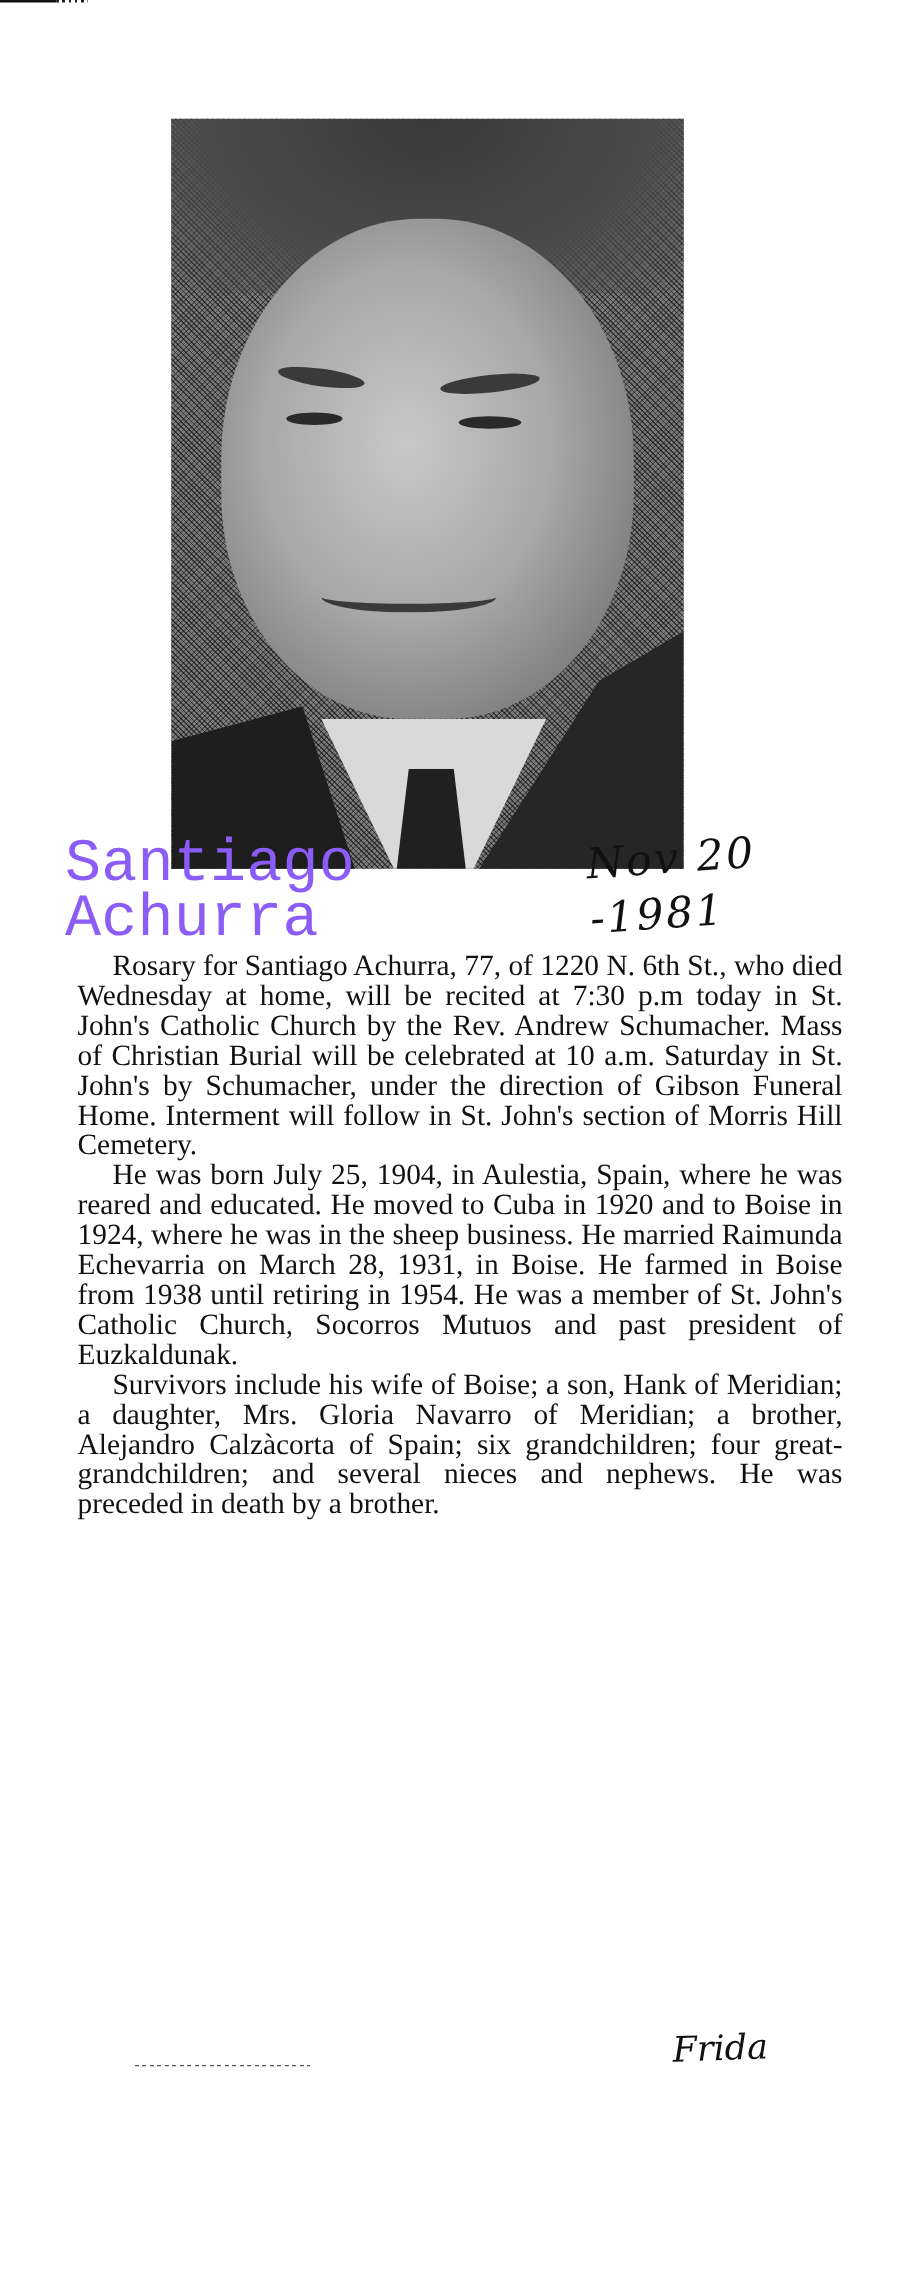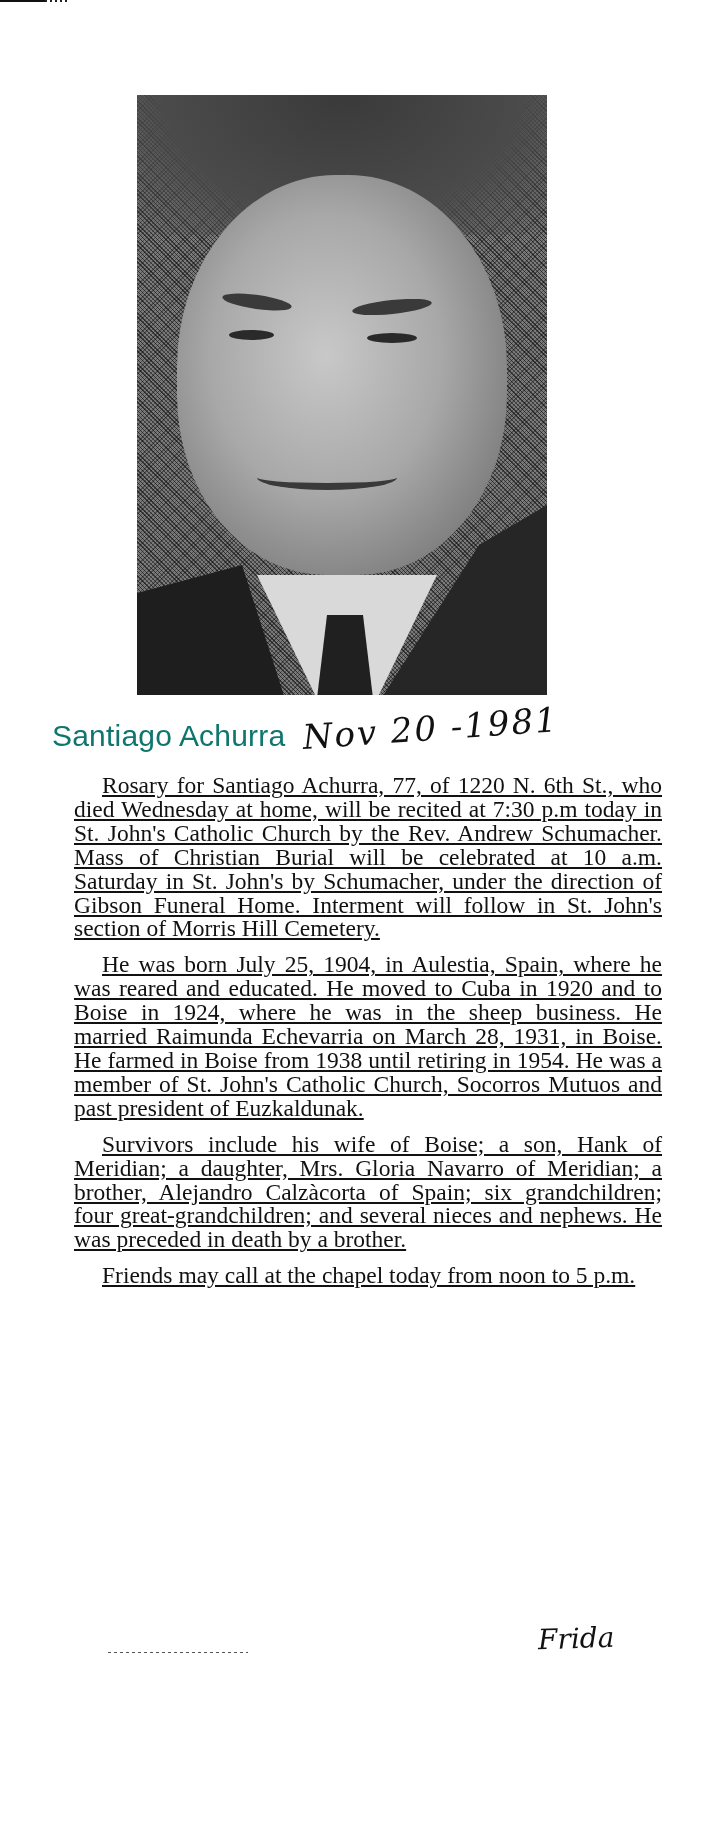--- a/index.html
+++ b/index.html
@@ -91,24 +91,24 @@
     .headline-row {
       position: absolute;
       left: 52px;
       top: 700px;
       width: 640px;
       height: 58px;
       display: flex;
       align-items: flex-end;
     }
     .headline {
-      font-family: Liberation Sans, sans-serif;
-      font-size: 30px;
+      font-family: Liberation Mono, monospace;
+      font-size: 48px;
       line-height: 44px;
-      color: #0f766e;
+      color: #8b5cf6;
       letter-spacing: 0.2px;
     }
     .handwritten-date {
       margin-left: 18px;
       font-family: "DejaVu Serif", serif;
       font-style: italic;
       font-size: 34px;
       line-height: 44px;
       color: #111;
       transform: rotate(-4deg) translateY(-8px);
@@ -120,23 +120,22 @@
       top: 762px;
       width: 612px;
       font-family: "Liberation Serif", serif;
       font-size: 23.5px;
       line-height: 23.9px;
       color: #111;
       text-align: justify;
       font-stretch: condensed;
     }
     .article p {
-      margin: 12px;
+      margin: 0;
       text-indent: 28px;
-      text-decoration: underline;
     }
     .signature {
       position: absolute;
       left: 538px;
       top: 1622px;
       font-family: "DejaVu Serif", serif;
       font-style: italic;
       font-size: 28px;
       color: #111;
       transform: rotate(-2deg);
@@ -172,17 +171,16 @@
 
 <div class="headline-row">
   <span class="headline">Santiago Achurra</span>
   <span class="handwritten-date">Nov 20 -1981</span>
 </div>
 
 <div class="article">
   <p>Rosary for Santiago Achurra, 77, of 1220 N. 6th St., who died Wednesday at home, will be recited at 7:30 p.m today in St. John's Catholic Church by the Rev. Andrew Schumacher. Mass of Christian Burial will be celebrated at 10 a.m. Saturday in St. John's by Schumacher, under the direction of Gibson Funeral Home. Interment will follow in St. John's section of Morris Hill Cemetery.</p>
   <p>He was born July 25, 1904, in Aulestia, Spain, where he was reared and educated. He moved to Cuba in 1920 and to Boise in 1924, where he was in the sheep business. He married Raimunda Echevarria on March 28, 1931, in Boise. He farmed in Boise from 1938 until retiring in 1954. He was a member of St. John's Catholic Church, Socorros Mutuos and past president of Euzkaldunak.</p>
   <p>Survivors include his wife of Boise; a son, Hank of Meridian; a daughter, Mrs. Gloria Navarro of Meridian; a brother, Alejandro Calzàcorta of Spain; six grandchildren; four great-grandchildren; and several nieces and nephews. He was preceded in death by a brother.</p>
-  <p>Friends may call at the chapel today from noon to 5 p.m.</p>
 </div>
 
 <div class="signature">Frida</div>
 <div class="underline-smudge"></div>
 
 </body></html>

